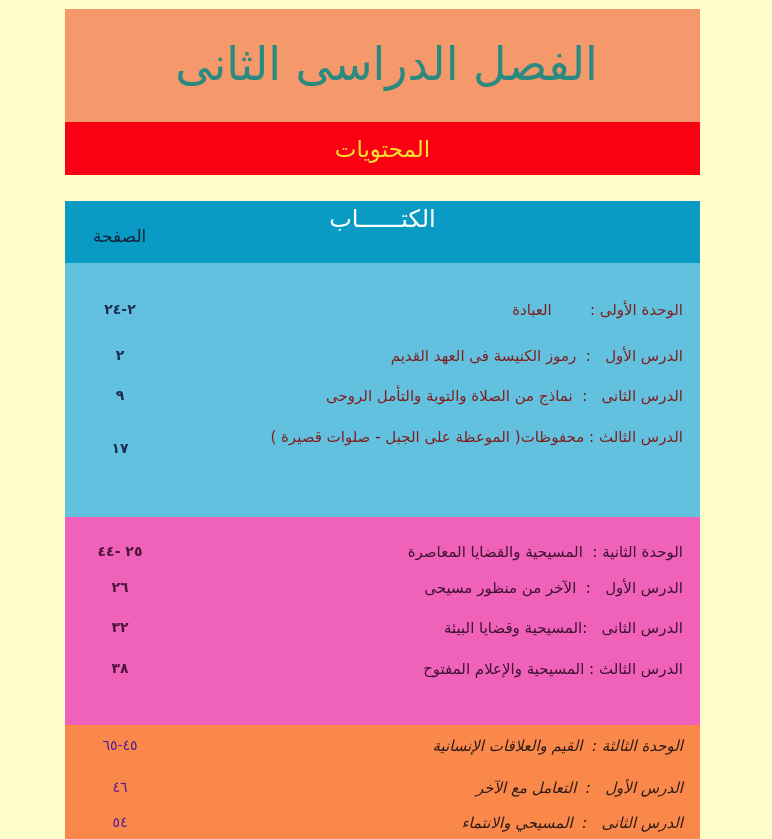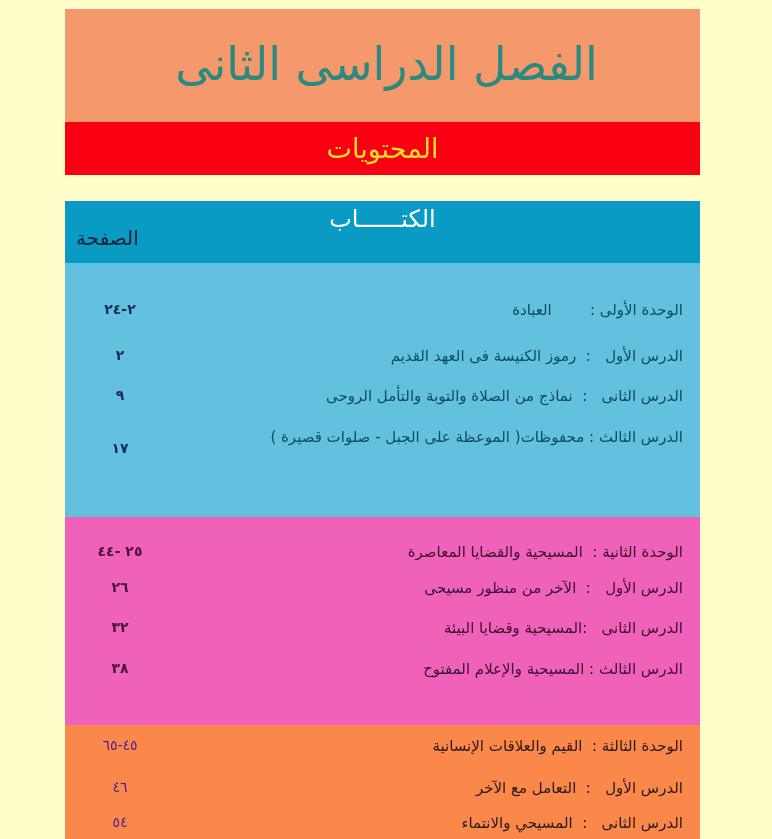--- a/index.html
+++ b/index.html
@@ -38,45 +38,45 @@
   #contents-bar {
     top: 122px;
     height: 53px;
     background: #fb0012;
     display: flex;
     align-items: center;
     justify-content: center;
   }
   #contents-text {
     color: #f7df2e;
-    font-size: 27px;
+    font-size: 23px;
     direction: rtl;
   }
   #book-header {
     top: 201px;
     height: 62px;
     background: #0a9bc4;
   }
   #book-title {
     position: absolute;
     left: 0;
     right: 0;
     top: 4px;
     text-align: center;
     color: #ffffff;
     font-size: 24px;
     direction: rtl;
     letter-spacing: 1px;
   }
   #page-col-label {
     position: absolute;
-    left: 11px;
+    left: 28px;
     top: 25px;
     color: #14203a;
-    font-size: 20px;
+    font-size: 17px;
     direction: rtl;
   }
   .section {
     padding: 0;
   }
   #unit1 { top: 263px; height: 254px; background: #62c1de; }
   #unit2 { top: 517px; height: 208px; background: #f062b9; }
   #unit3 { top: 725px; height: 114px; background: #f9884a; }
 
   .row {
@@ -85,36 +85,36 @@
     right: 0;
     height: 28px;
   }
   .row-title {
     position: absolute;
     right: 17px;
     top: 0;
     direction: rtl;
     white-space: pre;
     font-size: 15px;
-    color: #0c4a6e;
+    color: #7f1d1d;
   }
   .row-page {
     position: absolute;
     left: 15px;
     width: 80px;
     top: 0;
     text-align: center;
     direction: rtl;
     font-size: 14px;
     font-weight: bold;
     color: #1e2c55;
   }
   #unit2 .row-title { color: #3a1030; }
   #unit2 .row-page { color: #4a1338; }
-  #unit3 .row-title { color: #2a1a16; }
+  #unit3 .row-title { color: #2a1a16; font-style: italic; }
   #unit3 .row-page { color: #4c1d95; font-weight: normal; }
 </style>
 </head>
 <body>
 
 <div class="block" id="title-block">
   <div id="title-text">الفصل الدراسى الثانى</div>
 </div>
 
 <div class="block" id="contents-bar">

